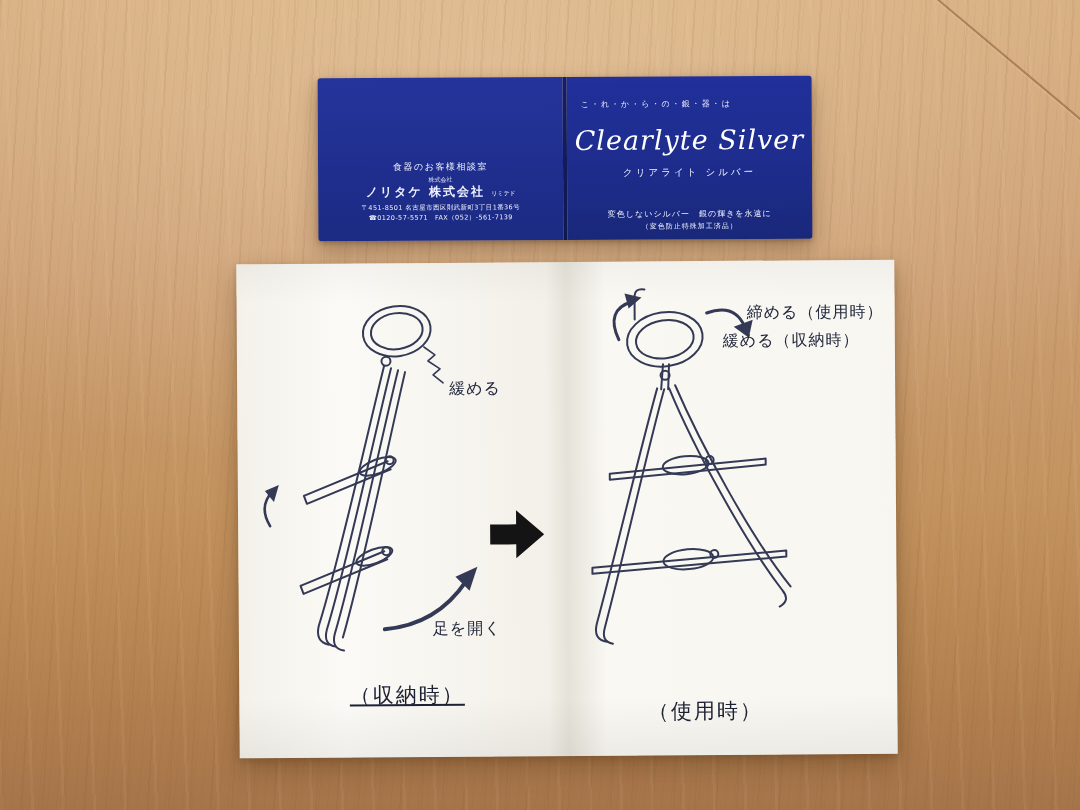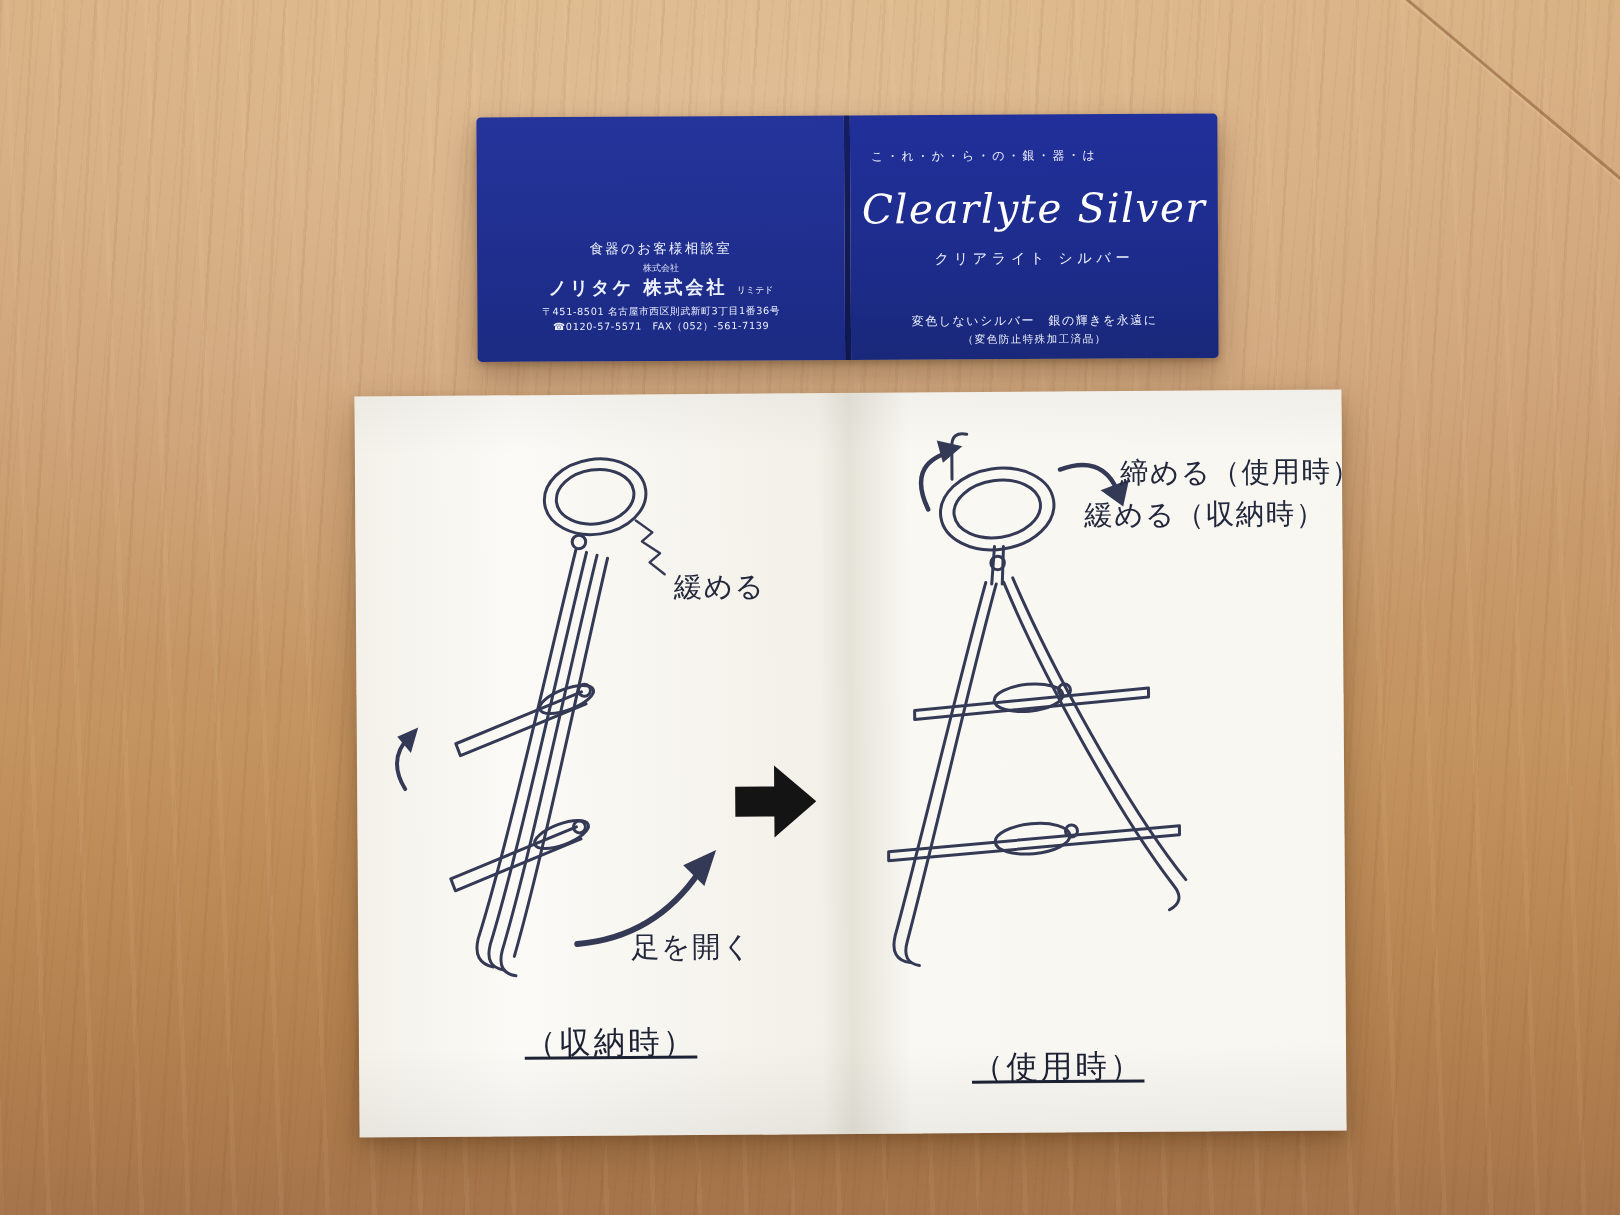--- a/index.html
+++ b/index.html
@@ -57,31 +57,31 @@
   
   .sheet{
     position:absolute;left:238px;top:262px;width:658px;height:494px;
     transform:rotate(-0.4deg);
     background:
       linear-gradient(180deg, rgba(0,0,0,0.03) 0%, rgba(0,0,0,0) 8%, rgba(0,0,0,0) 88%, rgba(0,0,0,0.05) 100%),
       linear-gradient(90deg,#f3f1ea 0%,#fbfaf6 16%,#f3f0e9 47%,#e5e2d8 50%,#f9f8f3 56%,#f8f6f1 100%);
     box-shadow:0 12px 26px rgba(70,40,12,0.30), 0 3px 7px rgba(70,40,12,0.22);
   }
   .diagram-svg{position:absolute;left:0;top:0;}
-  .sheet-label{position:absolute;color:#23283d;font-size:19px;letter-spacing:1px;white-space:nowrap;}
+  .sheet-label{position:absolute;color:#23283d;font-size:16px;letter-spacing:1px;white-space:nowrap;}
   .lbl-loosen-left{left:212px;top:116px;}
-  .lbl-open-legs{left:182px;top:356px;}
+  .lbl-open-legs{left:194px;top:356px;}
   .lbl-tighten-right{left:510px;top:42px;}
   .lbl-loosen-right{left:486px;top:70px;}
   .sheet-caption{
     position:absolute;color:#1c2133;font-size:21px;letter-spacing:2px;white-space:nowrap;
     transform:translateX(-50%);
   }
   .cap-stored{left:168px;top:418px;text-decoration:underline;}
-  .cap-inuse{left:466px;top:436px;text-decoration:underline;}
+  .cap-inuse{left:466px;top:436px;}
 </style>
 </head>
 <body>
 
 <div class="table-bg"></div>
 <div class="wood-grain"></div>
 <div class="board-seam"></div>
 
 <div class="booklet">
   <div class="panel panel-left">

